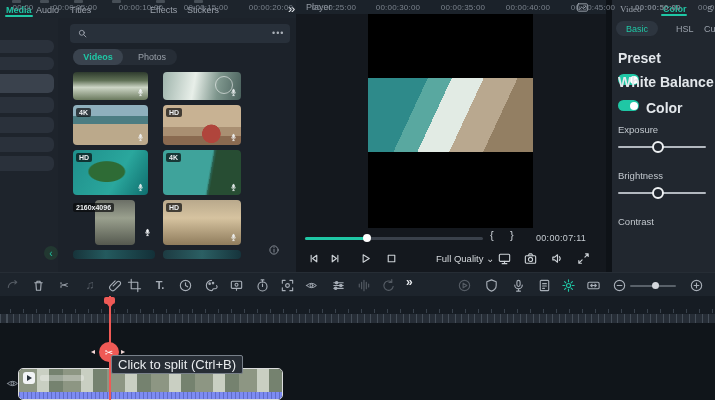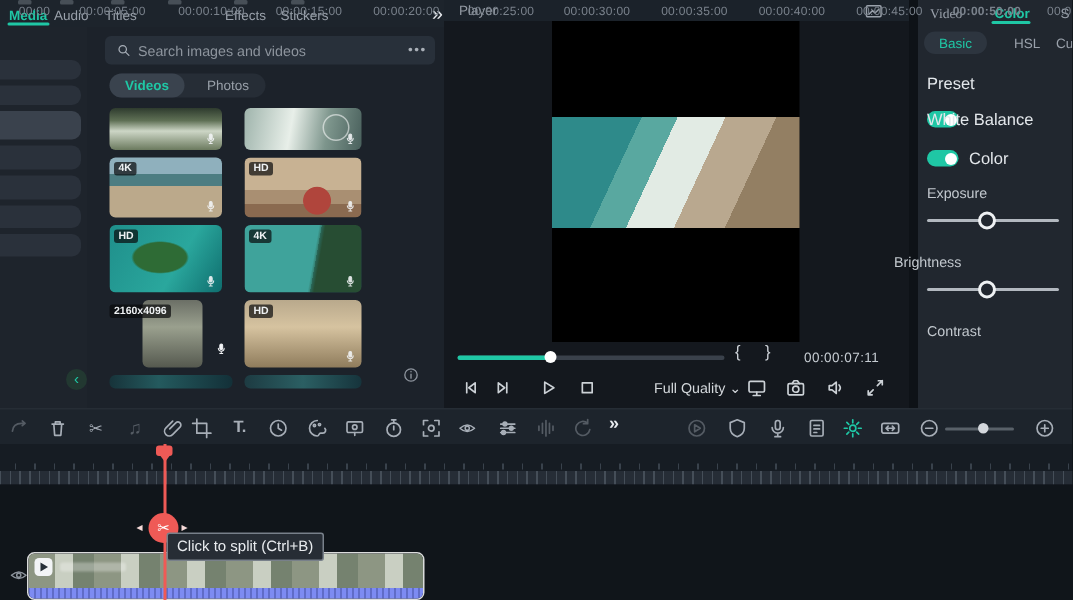--- a/index.html
+++ b/index.html
@@ -58,21 +58,21 @@
   .pctl{top:251px;color:#ccd1d6;}
   .quality{top:253px;font-size:9.5px;color:#d3d7db;}
   
   .vdivider{left:606px;top:0;width:6px;height:272px;background:#0e1217;}
   .rightpanel{left:612px;top:0;width:103px;height:272px;background:#21272f;}
   .rtab{top:4px;font-size:9px;color:#9aa1ab;}
   .rtab.active{color:#1fc7a5;font-weight:bold;}
   .subpill{left:616px;top:21px;width:42px;height:15px;background:#2d353f;border-radius:8px;
     display:flex;align-items:center;justify-content:center;font-size:9px;color:#1fc7a5;}
   .rlabel{font-size:9.5px;color:#c2c8ce;}
-  .rlabel-bold{font-size:11px;font-weight:normal;color:#e3e7eb;}
+  .rlabel-bold{font-size:14px;font-weight:bold;color:#e3e7eb;}
   .toggle{width:21px;height:11px;background:#1fc7a5;border-radius:6px;}
   .toggle .knob{position:absolute;right:1.5px;top:1.5px;width:8px;height:8px;background:#fff;border-radius:50%;}
   .sltrack{width:88px;height:2px;background:#b2b8bf;border-radius:1px;}
   .slknob{width:8px;height:8px;border:2px solid #eef1f3;background:#21272f;border-radius:50%;}
   
   .toolbar{left:0;top:272px;width:715px;height:24px;background:#1d242c;border-top:1px solid #262d35;box-sizing:border-box;}
   .tbic{top:277px;width:16px;height:16px;}
   .zoomtrack{left:630px;top:285px;width:46px;height:2px;background:#596169;border-radius:1px;}
   .zoomknob{top:282px;width:7px;height:7px;background:#d3d7dc;border-radius:50%;}
   
@@ -96,21 +96,21 @@
   .clipsmudge{left:21px;top:6px;width:44px;height:6px;background:rgba(255,255,255,.3);border-radius:2px;filter:blur(.7px);}
   
   .playheadline{left:109px;top:296px;width:2px;height:104px;background:#ef5a56;z-index:6;}
   .playheadcap{left:104px;top:297px;width:11px;height:7px;background:#ef5a56;border-radius:2px;z-index:7;}
   .playheadcap::after{content:"";position:absolute;left:2.5px;top:7px;border-left:3px solid transparent;
     border-right:3px solid transparent;border-top:4px solid #ef5a56;}
   .scissorbtn{left:99px;top:342px;width:20px;height:20px;background:#ef5a56;border-radius:50%;z-index:8;
     display:flex;align-items:center;justify-content:center;color:#fff;font-size:10px;}
   .phArrow{top:347px;z-index:8;color:#f5d9d8;font-size:8px;}
   .tooltip{left:111px;top:355px;background:#272d35;border:1px solid #78808a;border-radius:2px;
-    padding:2px 6px;font-size:10px;line-height:13px;color:#e8ebee;z-index:9;white-space:nowrap;}
+    padding:2px 6px;font-size:13px;line-height:13px;color:#e8ebee;z-index:9;white-space:nowrap;}
   .collapsebtn{left:44px;top:246px;width:14px;height:14px;background:#223831;border-radius:50%;z-index:3;
     display:flex;align-items:center;justify-content:center;color:#1fc7a5;font-size:10px;}
   .infoic{left:268px;top:244px;}
   .eyeic{left:6px;top:377px;color:#8b929b;}
   .dots{font-size:9px;color:#aab0b8;letter-spacing:1px;}
 </style>
 </head>
 <body>
 
 <div id="canvas">
@@ -144,21 +144,20 @@
     </div>
 
   <div class="abs mediapanel"></div>
   <div class="abs searchbar"></div>
   <span class="abs ic" style="left:77px;top:28px;">
       <svg viewBox="0 0 16 16" width="11" height="11" fill="none" stroke="currentColor" stroke-width="1.2" stroke-linecap="round" stroke-linejoin="round">
         <circle cx="7" cy="7" r="3.6"></circle>
         <path d="M9.8 9.8 L13 13"></path>
       </svg>
     </span>
-  <span class="abs search-ph">Search images and videos</span>
   <span class="abs dots" style="left:272px;top:28px;">•••</span>
 
   <div class="abs tabpill-wrap"></div>
   <div class="abs tabpill" style="left:73px;top:49px;width:50px;background:#3a434e;color:#1fc7a5;font-weight:bold;">Videos</div>
   <div class="abs tabpill" style="left:127px;top:49px;width:50px;color:#99a0a9;">Photos</div>
 
   <div class="abs thumb t-waterfall" style="left:73px;top:72px;width:75px;height:28px;">
     <span class="thumb-mic ic">
         <svg viewBox="0 0 16 16" width="9" height="9" fill="none" stroke="currentColor" stroke-width="1.2" stroke-linecap="round" stroke-linejoin="round">
           <rect x="6.3" y="2.5" width="3.4" height="6.5" rx="1.7" fill="currentColor"></rect>
@@ -322,21 +321,21 @@
     </div>
   <span class="abs rlabel-bold" style="left:618px;top:74px;">White Balance</span>
   <div class="abs toggle" style="left:618px;top:100px;">
       <span class="knob"></span>
     </div>
   <span class="abs rlabel-bold" style="left:646px;top:100px;">Color</span>
 
   <span class="abs rlabel" style="left:618px;top:124px;">Exposure</span>
   <div class="abs sltrack" style="left:618px;top:146px;"></div>
   <div class="abs slknob" style="left:652px;top:141px;"></div>
-  <span class="abs rlabel" style="left:596px;top:170px;">Brightness</span>
+  <span class="abs rlabel" style="left:618px;top:170px;">Brightness</span>
   <div class="abs sltrack" style="left:618px;top:192px;"></div>
   <div class="abs slknob" style="left:652px;top:187px;"></div>
   <span class="abs rlabel" style="left:618px;top:216px;">Contrast</span>
 
   <div class="abs toolbar"></div>
   <span class="abs ic tbic dim" style="left:4px;">
       <svg viewBox="0 0 16 16" width="15" height="15" fill="none" stroke="currentColor" stroke-width="1.2" stroke-linecap="round" stroke-linejoin="round">
         <path d="M3.5 10 Q4 4.5 10 4.5 H12.5 M12.5 4.5 L10.5 2.8 M12.5 4.5 L10.5 6.2"></path>
       </svg>
     </span>

